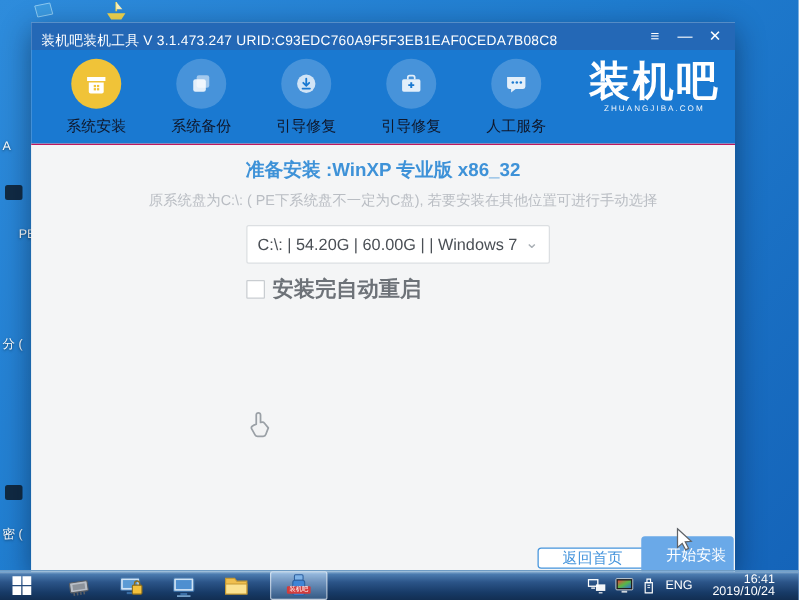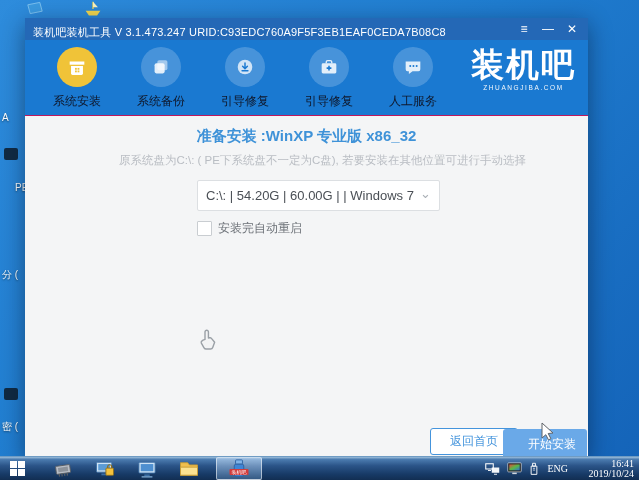--- a/index.html
+++ b/index.html
@@ -30,41 +30,41 @@
   .content{position:relative;height:343px;background:#f4f5f6;border-top:1px solid #be185d;}
   .main-title{margin-top:11px;text-align:center;color:#3e92d8;font-size:15px;font-weight:bold;}
   .main-sub{margin-top:7px;text-align:center;color:#b9bdc3;font-size:11.5px;margin-left:32px;}
   .disk-select{position:absolute;left:172px;top:64px;width:243px;height:31px;background:#fff;
     border:1px solid #dcdfe2;border-radius:2px;display:flex;align-items:center;
     padding:0 8px;box-sizing:border-box;font-size:13px;color:#4a4f55;}
   .disk-select .val{flex:1;white-space:nowrap;overflow:hidden;}
   .disk-select .chev{color:#aab0b6;font-size:13px;margin-left:4px;margin-top:-4px;}
   .cb-row{position:absolute;left:172px;top:104px;display:flex;align-items:center;}
   .cb-box{width:13px;height:13px;background:#fff;border:1px solid #c9cdd1;border-radius:1px;}
-  .cb-label{margin-left:6px;font-size:12px;color:#6d7278;}
+  .cb-label{margin-left:6px;font-size:17px;color:#6d7278;font-weight:bold;}
   .btn{position:absolute;font-size:12px;border-radius:3px;display:flex;align-items:center;justify-content:center;box-sizing:border-box;}
-  .btn-back{right:70px;bottom:4px;width:88px;height:27px;background:#fff;border:1px solid #4494dc;color:#4494dc;}
-  .btn-start{right:1px;bottom:0;width:84px;height:30px;background:#6aa9e8;color:#fff;border:none;padding-left:20px;}
+  .btn-back{right:70px;bottom:4px;width:88px;height:17px;background:#fff;border:1px solid #4494dc;color:#4494dc;}
+  .btn-start{right:1px;bottom:0;width:74px;height:30px;background:#6aa9e8;color:#fff;border:none;padding-left:20px;}
   .cursor{position:absolute;pointer-events:none;}
 
   
   .taskbar{position:absolute;left:0;bottom:0;width:639px;height:24px;display:flex;align-items:center;
     background:linear-gradient(180deg,#9dbfdc 0%,#4c7cb0 10%,#2b5488 38%,#173a66 75%,#122e52 100%);
     border-top:1px solid #6f9cc4;box-sizing:border-box;z-index:50;}
   .tb-item{height:24px;display:flex;align-items:center;justify-content:center;}
   .tb-start{width:34px;}
   .winlogo{display:grid;grid-template-columns:7px 7px;grid-template-rows:7px 7px;gap:1px;}
   .winlogo span{background:#fff;}
   .tb-ico{width:26px;margin-left:16px;}
   .tb-app{width:46px;margin-left:14px;position:relative;
     background:linear-gradient(180deg,rgba(210,232,255,.55),rgba(120,170,220,.35));
     border:1px solid rgba(255,255,255,.55);border-radius:2px;height:23px;box-sizing:border-box;}
   .tb-app .applabel{position:absolute;left:50%;transform:translateX(-50%);bottom:4px;background:#d23c3c;
     color:#fff;font-size:5px;line-height:6px;padding:0 2px;border-radius:1px;white-space:nowrap;}
-  .tray{margin-left:auto;display:flex;align-items:center;padding-right:5px;font-family:Liberation Serif, serif;}
+  .tray{margin-left:auto;display:flex;align-items:center;padding-right:19px;}
   .tray-ico{margin-left:7px;display:flex;align-items:center;}
   .tray-lang{margin-left:8px;color:#fff;font-size:10px;}
   .clock{margin-left:8px;color:#fff;font-size:10px;line-height:10px;text-align:right;width:58px;}
 </style>
 </head>
 <body>
 
 <div class="desktop">
 
   <div style="position:absolute;left:25px;top:0;">

